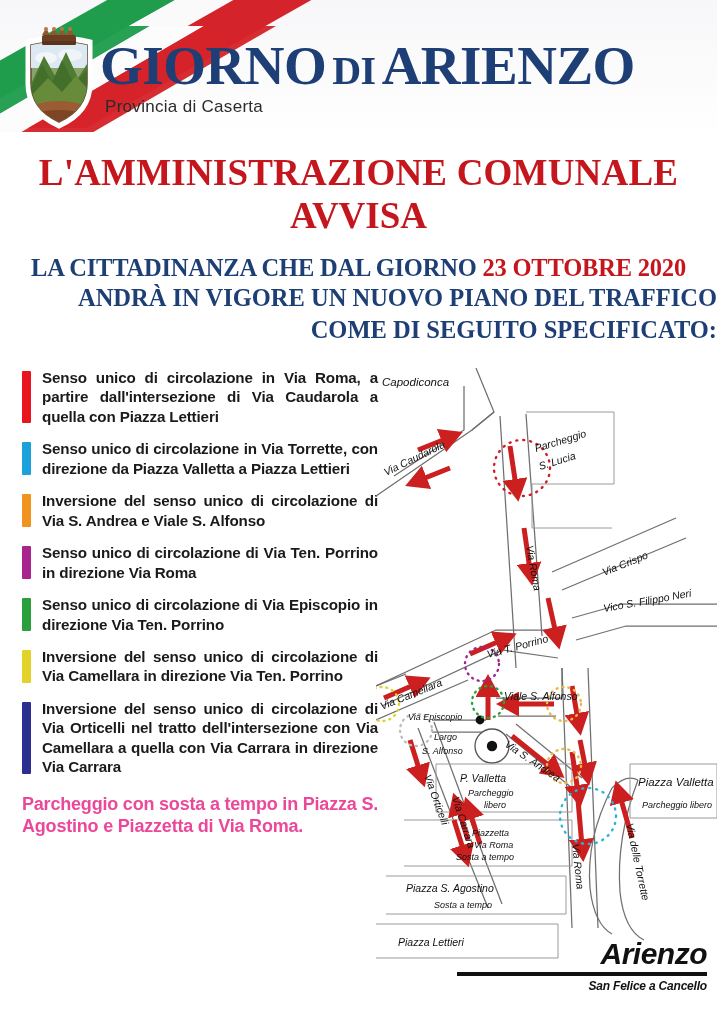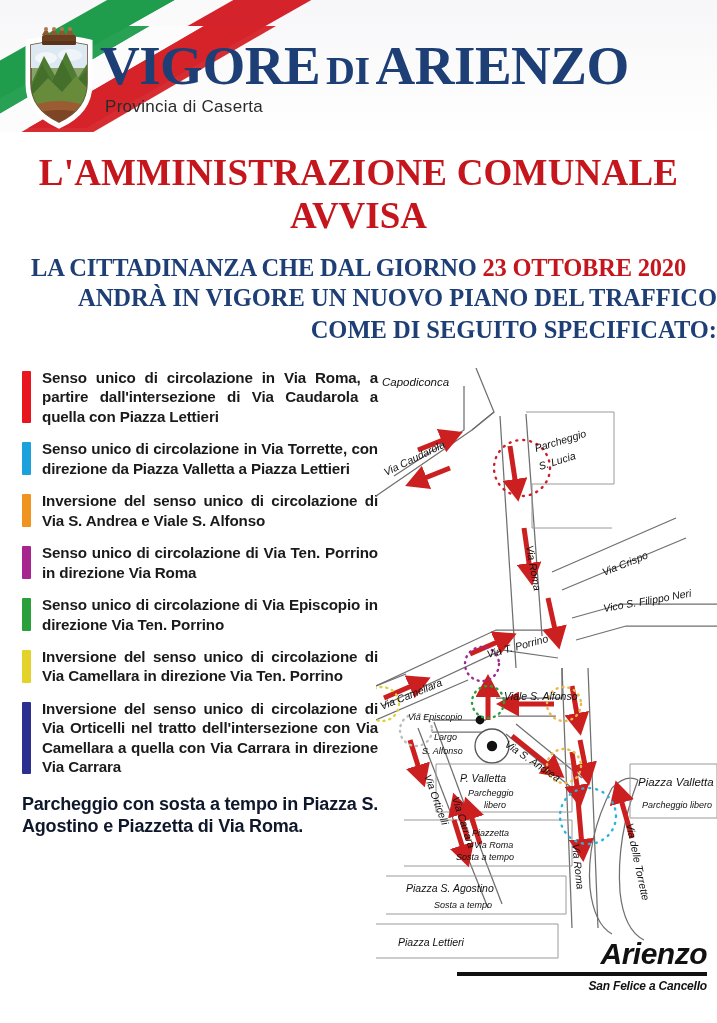--- a/index.html
+++ b/index.html
@@ -57,21 +57,21 @@
   .leftcol{position:absolute;left:22px;top:0;width:356px;}
   .bullet{position:relative;padding-left:20px;margin-bottom:13px;}
   .bullet .bar{
     position:absolute;left:0;top:3px;width:9px;bottom:3px;border-radius:1px;
   }
   .bullet p{
     margin:0;font-size:15.2px;line-height:1.28;color:#1a1a1a;
     text-align:justify;font-weight:600;letter-spacing:-0.15px;
   }
   .closing{
-    margin-top:16px;font-size:18px;line-height:1.26;color:#0f172a;
+    margin-top:16px;font-size:18px;line-height:1.26;color:#ec4899;
     font-weight:700;text-align:justify;letter-spacing:-0.2px;
   }
 
   
   .mapwrap{position:absolute;left:376px;top:0;width:341px;height:655px;}
   .mapwrap svg{display:block;}
 
   .logo-arienzo{
     position:absolute;right:10px;bottom:30px;text-align:right;
   }
@@ -137,21 +137,21 @@
         <path d="M20 9 L24 2 L28 9 L32 2 L36 9 L40 2 L44 9 L48 2 L52 9 Z" fill="#8a5a30"></path>
         <circle cx="24" cy="3" r="2" fill="#b4764a"></circle>
           <circle cx="32" cy="3" r="2" fill="#b4764a"></circle>
         <circle cx="40" cy="3" r="2" fill="#b4764a"></circle>
           <circle cx="48" cy="3" r="2" fill="#b4764a"></circle>
         <rect x="20" y="15" width="34" height="4" rx="1.5" fill="#5a3319"></rect>
       </g>
     </svg>
 
     <div class="brandwrap">
-      <div class="brand"><span>VIGORE</span><span class="sm" style="margin:12px 6px;">DI</span><span>ARIENZO</span></div>
+      <div class="brand"><span>GIORNO</span><span class="sm" style="margin:12px 6px;">DI</span><span>ARIENZO</span></div>
       <div class="province">Provincia di Caserta</div>
     </div>
   </div>
 
   <div class="t1">L'AMMINISTRAZIONE COMUNALE</div>
   <div class="t2">AVVISA</div>
 
   <div class="t3"><span>LA CITTADINANZA CHE DAL GIORNO </span><span class="red">23 OTTOBRE 2020</span></div>
   <div class="t4"><span>ANDRÀ IN VIGORE UN </span><span class="red">NUOVO PIANO DEL TRAFFICO</span></div>
   <div class="t4" style="margin-top:2px;">COME DI SEGUITO SPECIFICATO:</div>

